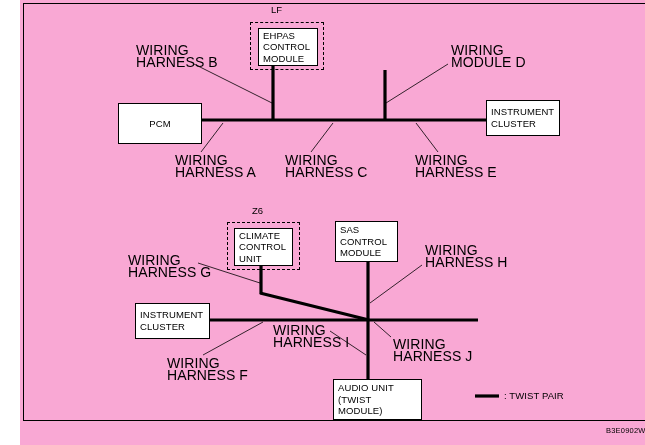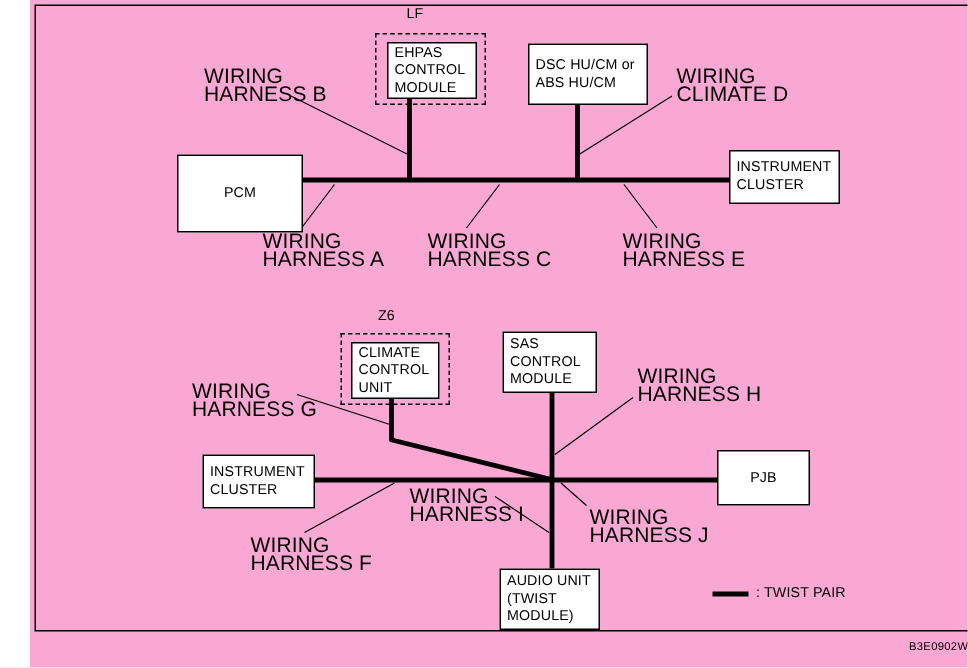--- a/index.html
+++ b/index.html
@@ -127,34 +127,30 @@
       <line x1="455" y1="396" x2="479" y2="396" stroke="#000000" stroke-width="3.2"></line>
     </g>
   </svg>
 
   <div class="dashed-group" style="left:230px; top:22px; width:74px; height:48px;"></div>
   <div class="group-tag" style="left:251px; top:4px;">LF</div>
 
   <div class="dashed-group" style="left:207px; top:222px; width:73px; height:48px;"></div>
   <div class="group-tag" style="left:232px; top:205px;">Z6</div>
 
-  <div class="node-box center-label" style="left:98px; top:103px; width:84px; height:52px;text-align:right;">
+  <div class="node-box center-label" style="left:98px; top:103px; width:84px; height:41px;text-align:right;">
     <span class="node-line">PCM</span>
   </div>
 
   <div class="node-box" style="left:238px; top:28px; width:60px; height:38px;">
     <span class="node-line">EHPAS</span>
     <span class="node-line">CONTROL</span>
     <span class="node-line">MODULE</span>
   </div>
 
-  <div class="node-box" style="left:332px; top:29px; width:80px; height:41px;">
-    <span class="node-line">DSC HU/CM or</span>
-    <span class="node-line">ABS HU/CM</span>
-  </div>
 
   <div class="node-box" style="left:466px; top:100px; width:74px; height:36px;">
     <span class="node-line">INSTRUMENT</span>
     <span class="node-line">CLUSTER</span>
   </div>
 
   <div class="node-box" style="left:214px; top:228px; width:59px; height:38px;">
     <span class="node-line">CLIMATE</span>
     <span class="node-line">CONTROL</span>
     <span class="node-line">UNIT</span>
@@ -164,38 +160,35 @@
     <span class="node-line">SAS</span>
     <span class="node-line">CONTROL</span>
     <span class="node-line">MODULE</span>
   </div>
 
   <div class="node-box" style="left:115px; top:303px; width:75px; height:36px;">
     <span class="node-line">INSTRUMENT</span>
     <span class="node-line">CLUSTER</span>
   </div>
 
-  <div class="node-box center-label" style="left:458px; top:300px; width:62px; height:37px;">
-    <span class="node-line">PJB</span>
-  </div>
-
-  <div class="node-box" style="left:313px; top:379px; width:67px; height:41px;">
+
+  <div class="node-box" style="left:313px; top:379px; width:89px; height:41px;">
     <span class="node-line">AUDIO UNIT</span>
     <span class="node-line">(TWIST</span>
     <span class="node-line">MODULE)</span>
   </div>
 
   <div class="harness-label" style="left:116px; top:45px;">
     <div>WIRING</div>
     <div>HARNESS B</div>
   </div>
 
   <div class="harness-label" style="left:431px; top:45px;">
     <div>WIRING</div>
-    <div>CLIMATE D</div>
+    <div>MODULE D</div>
   </div>
 
   <div class="harness-label" style="left:155px; top:155px;">
     <div>WIRING</div>
     <div>HARNESS A</div>
   </div>
 
   <div class="harness-label" style="left:265px; top:155px;">
     <div>WIRING</div>
     <div>HARNESS C</div>

